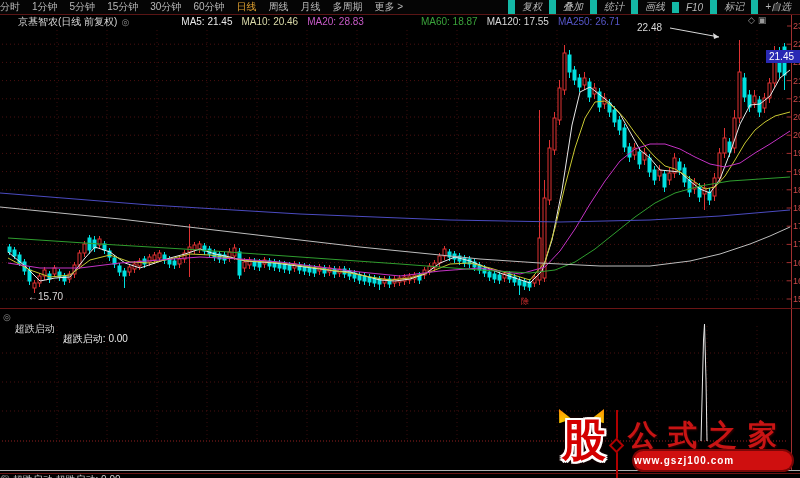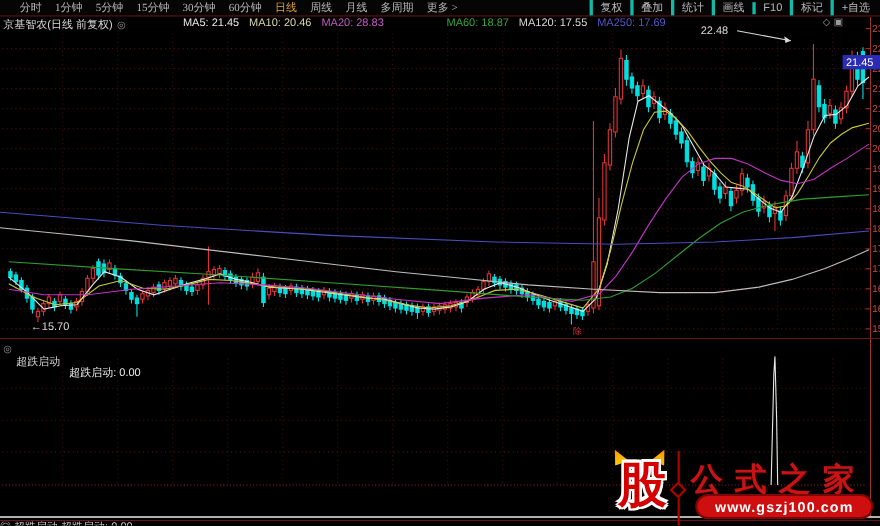--- a/index.html
+++ b/index.html
@@ -2,29 +2,29 @@
 <html><head>
 <meta charset="utf-8">
 <style>
   html,body{margin:0;padding:0;background:#000;}
   body{position:relative;width:800px;height:478px;overflow:hidden;
        font-family:"Liberation Sans",sans-serif;}
   
   .toolbar{position:absolute;left:0;top:0;width:800px;height:14px;
     background:#050505;border-bottom:1px solid #5a1515;display:flex;
     align-items:center;font-size:10px;color:#b9b9b9;z-index:4;}
-  .tb-left{display:flex;padding-left:18px;font-family:Liberation Serif, serif;}
+  .tb-left{display:flex;padding-left:0;}
   .tb-left .tb-item{margin-right:12px;white-space:nowrap;cursor:default;}
   .tb-item.sel{color:#e0a030;}
   .tb-right{position:absolute;right:2px;top:0;height:14px;display:flex;align-items:center;}
-  .tb-right .tb-item{padding:0 7px;border-left:3px solid #14b8a6;white-space:nowrap;}
+  .tb-right .tb-item{padding:0 7px;border-left:7px solid #14b8a6;white-space:nowrap;font-style:italic;}
   
   .titlebar{position:absolute;left:0;top:15px;width:800px;height:13px;
     display:flex;align-items:center;font-size:10px;z-index:4;white-space:nowrap;}
-  .titlebar .sym{color:#dadada;padding-left:3px;}
+  .titlebar .sym{color:#dadada;padding-left:18px;}
   .titlebar .gear{color:#8a8a8a;font-size:9px;padding:0 4px;}
   .titlebar .ma{margin-right:9px;}
   
   .indhead{position:absolute;left:0;top:310px;width:800px;height:13px;
     display:flex;align-items:center;font-size:10px;z-index:4;white-space:nowrap;}
   .indhead .gear{color:#8a8a8a;font-size:9px;padding:0 4px 0 3px;}
   .indhead .t1{color:#d5d5d5;margin-right:8px;margin-top:24px;}
   .indhead .t2{color:#e9e9e9;margin-top:44px;}
   
   #chart-svg{position:absolute;left:0;top:0;z-index:1;}
@@ -45,22 +45,22 @@
     clip-path:polygon(50% 0,100% 100%,0 85%);}
   .horn.l{left:4px;top:4px;transform:rotate(-28deg);}
   .horn.r{left:42px;top:4px;transform:rotate(28deg) scaleX(-1);}
   .wm-div{position:absolute;left:64px;top:6px;width:2px;height:68px;background:#b00000;}
   .wm-diamond{position:absolute;left:59px;top:36px;width:7px;height:7px;
     border:2px solid #b00000;background:#000;transform:rotate(45deg);}
   .wm-brand{position:absolute;left:76px;top:12px;width:170px;font-size:29px;
     font-weight:bold;color:#c81414;font-family:Liberation Sans, sans-serif;
     letter-spacing:11px;white-space:nowrap;text-shadow:1px 1px 2px #3a0000;}
   .wm-pill{position:absolute;left:82px;top:47px;width:158px;height:19px;
-    background:#cf0f0f;border-radius:11px;color:#fff;font-size:13px;
-    font-weight:bold;text-align:center;line-height:19px;letter-spacing:1px;
+    background:#cf0f0f;border-radius:11px;color:#fff;font-size:10px;
+    font-weight:bold;line-height:19px;letter-spacing:1px;
     box-shadow:0 0 0 2px #7a0606;}
 </style>
 </head>
 <body>
 
 <svg id="chart-svg" width="800" height="478" viewBox="0 0 800 478">
     <line x1="2" y1="44.2" x2="787" y2="44.2" stroke="#4a1010" stroke-dasharray="1,3"></line>
     <line x1="2" y1="62.4" x2="787" y2="62.4" stroke="#4a1010" stroke-dasharray="1,3"></line>
     <line x1="2" y1="80.6" x2="787" y2="80.6" stroke="#4a1010" stroke-dasharray="1,3"></line>
     <line x1="2" y1="98.8" x2="787" y2="98.8" stroke="#4a1010" stroke-dasharray="1,3"></line>
@@ -499,21 +499,21 @@
 </div>
 
 <div class="titlebar">
   <span class="sym">京基智农(日线 前复权)</span>
   <span class="gear">◎</span>
   <span class="ma" style="color: rgb(232, 232, 232); margin-left: 48px;">MA5: 21.45</span>
   <span class="ma" style="color: rgb(217, 217, 168);">MA10: 20.46</span>
   <span class="ma" style="color: rgb(198, 90, 198);">MA20: 28.83</span>
   <span class="ma" style="color: rgb(58, 162, 58); padding-left: 48px;">MA60: 18.87</span>
   <span class="ma" style="color: rgb(216, 216, 216);">MA120: 17.55</span>
-  <span class="ma" style="color: rgb(86, 86, 200);">MA250: 17.69</span>
+  <span class="ma" style="color: rgb(86, 86, 200);">MA250: 26.71</span>
 </div>
 
 <div class="corner"><span>◇</span><span>▣</span></div>
 
 <div class="indhead">
   <span class="gear">◎</span>
   <span class="t1">超跌启动</span>
   <span class="t2">超跌启动: 0.00</span>
 </div>
 

